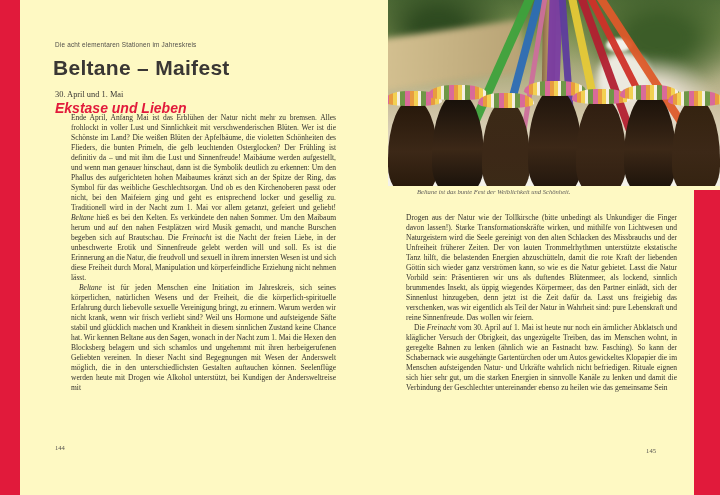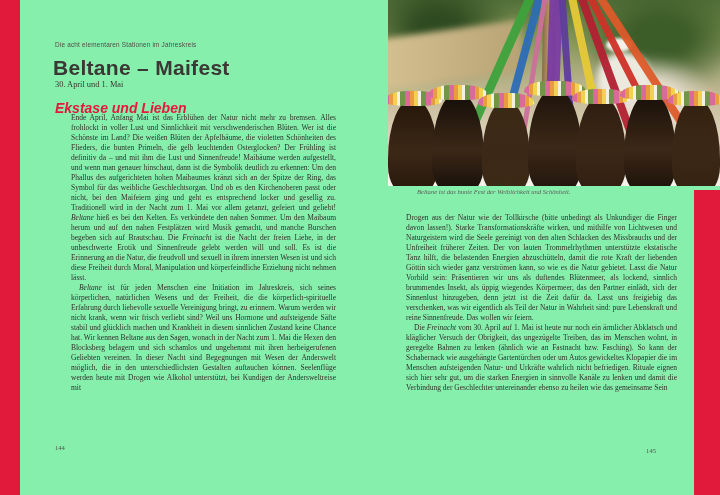--- a/index.html
+++ b/index.html
@@ -1,31 +1,31 @@
 <!DOCTYPE html>
 <html lang="de"><head>
 <meta charset="utf-8">
 <style>
   * { margin:0; padding:0; box-sizing:border-box; }
   html,body { background:#e9e9e7; }
   .spread {
-    position:relative; width:720px; height:495px; background:#86efac;
+    position:relative; width:720px; height:495px; background:#fef9c3;
     overflow:hidden; font-family:"Liberation Serif", serif; color:#32302c;
   }
   
   .bar-left  { position:absolute; left:0; top:0; width:20px; height:495px; }
   .bar-right { position:absolute; left:694px; top:190px; width:26px; height:305px; }
 
   
   .running-header { position:absolute; left:55px; top:41px; width:281px;
     font-family:"Liberation Sans", sans-serif; font-size:6.4px; color:#504e4a; letter-spacing:.2px; }
   .chapter-title { position:absolute; left:53px; top:56px; width:300px;
     font-family:"Liberation Sans", sans-serif; font-size:21px; font-weight:bold;
     color:#3a3734; letter-spacing:.3px; }
-  .chapter-subtitle { position:absolute; left:55px; top:80px; width:281px;
+  .chapter-subtitle { position:absolute; left:55px; top:90px; width:281px;
     font-size:8.4px; color:#3a3734; }
   .section-heading { position:absolute; left:55px; top:100px; width:281px;
     font-family:Liberation Sans, sans-serif; font-style:italic; font-weight:bold; font-size:14px; }
   .body-left  { position:absolute; left:55px;  top:113px; width:281px; }
   .body-right { position:absolute; left:390px; top:213px; width:287px; }
   .body-left p, .body-right p {
     font-size:7.5px; line-height:10px; text-align:justify; hyphens:auto; color:#32302c;margin-left:16px; }
   p.indent { text-indent:8px; }
   .pagenum { position:absolute; font-size:6.6px; color:#55534f; }
   .pagenum-left  { left:55px;  top:444px; }

